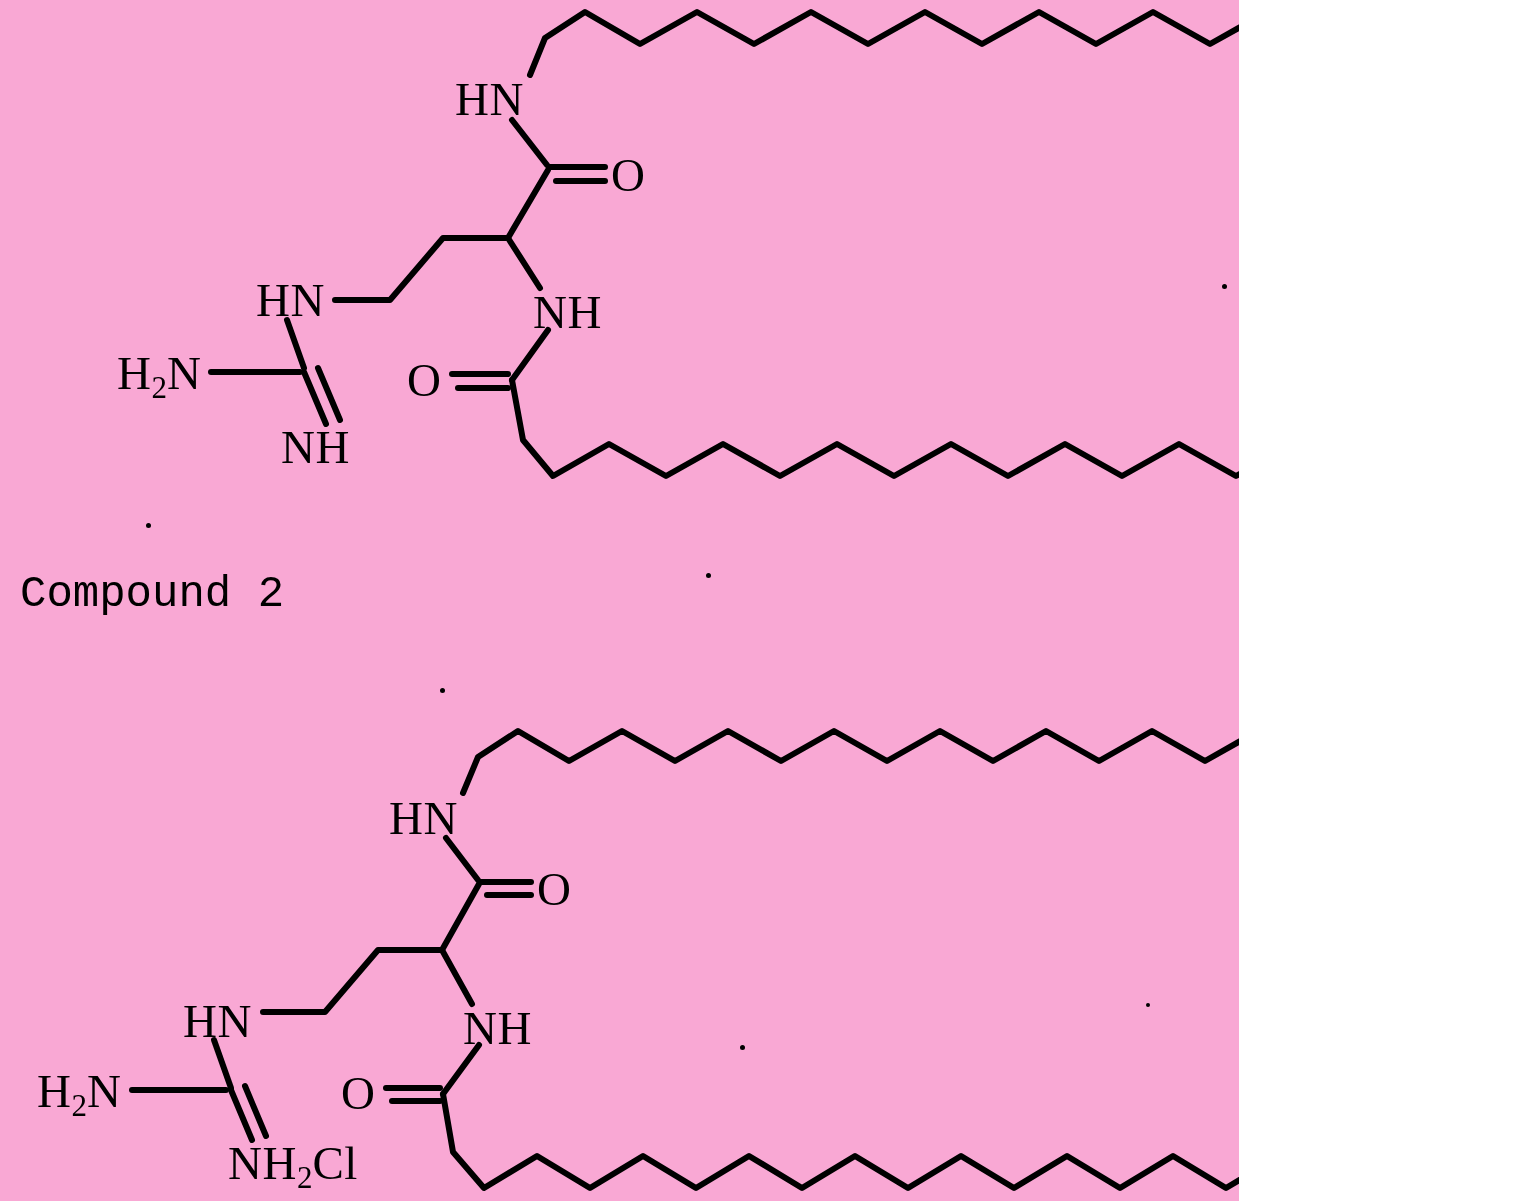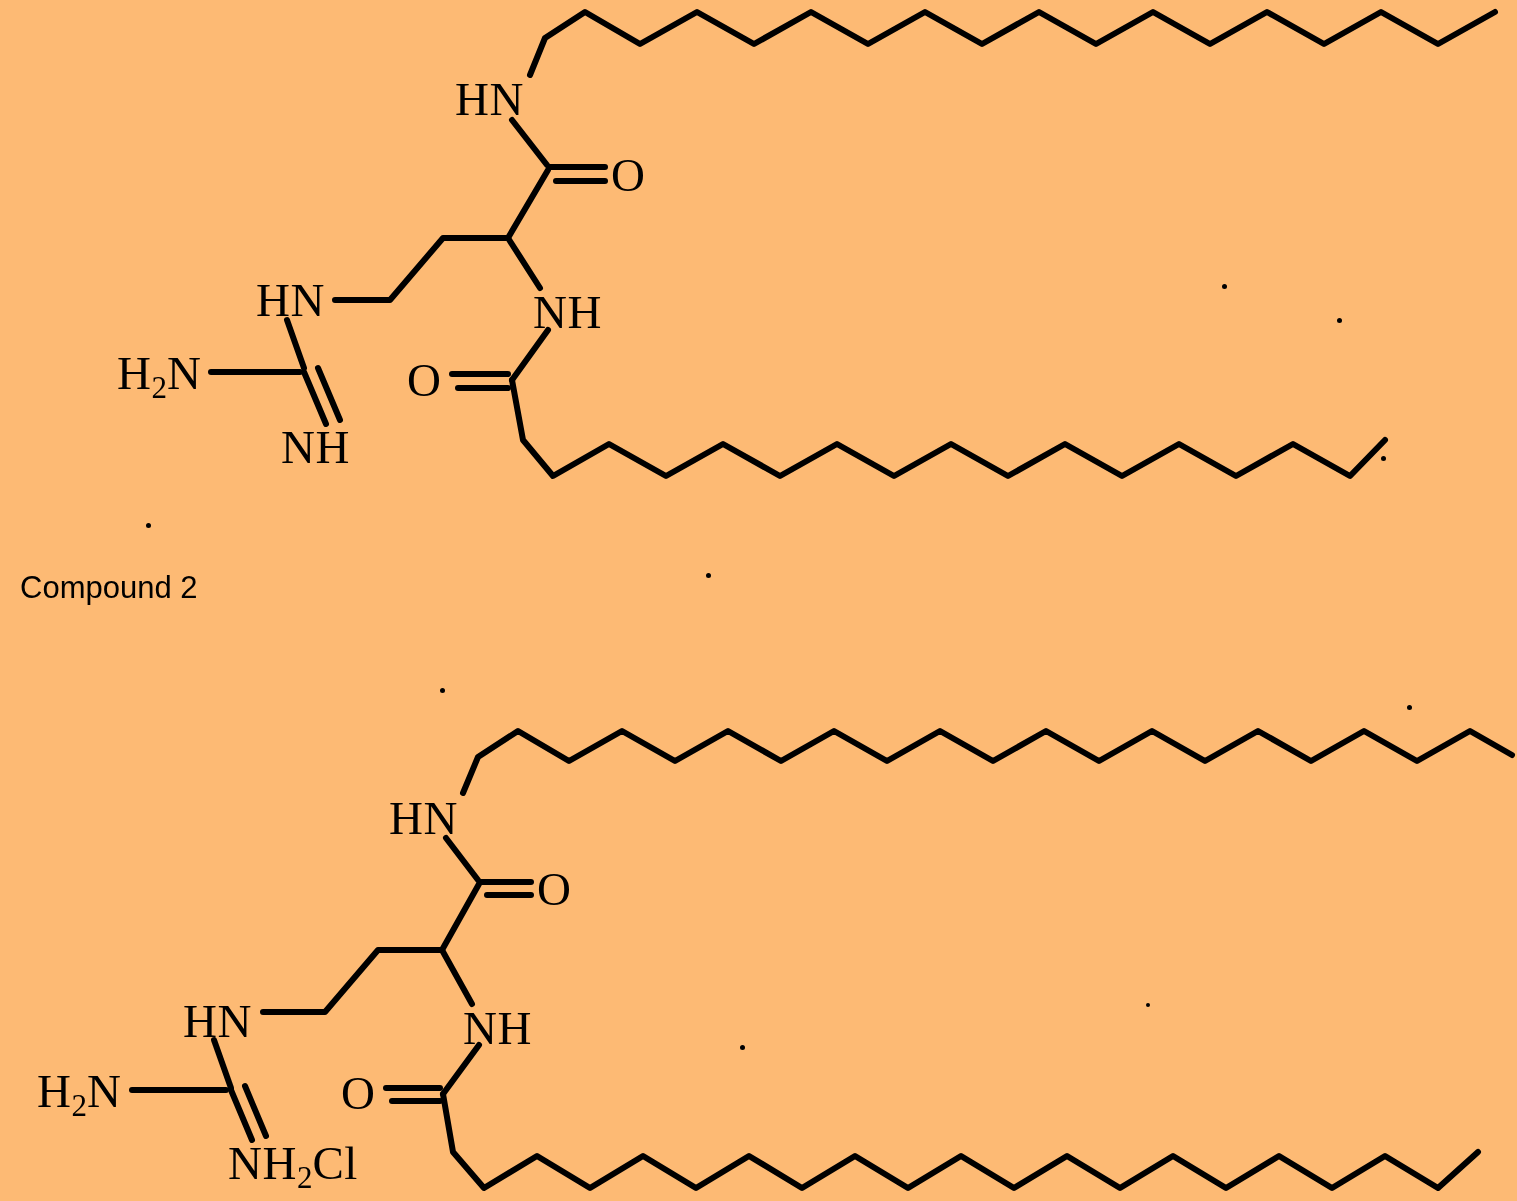--- a/index.html
+++ b/index.html
@@ -3,23 +3,23 @@
 <meta charset="utf-8">
 <title>Chemical Structures</title>
 <style>
   html, body {
     margin: 0;
     padding: 0;
     background: #ffffff;
   }
   #page {
     position: relative;
-    width: 1517px;
+    width: 1239px;
     height: 1201px;
-    background: #fdba74;
+    background: #f9a8d4;
     overflow: hidden;
     font-family: "Liberation Serif", "DejaVu Serif", serif;
   }
   .struct-svg {
     position: absolute;
     left: 0;
     top: 0;
     width: 1517px;
     height: 1201px;
     pointer-events: none;
@@ -34,22 +34,22 @@
     letter-spacing: 0.5px;
   }
   .atom-label sub {
     font-size: 0.66em;
     vertical-align: -0.28em;
     letter-spacing: 0;
   }
   .caption {
     position: absolute;
     color: #000000;
-    font-family: Liberation Sans, sans-serif;
-    font-size: 31px;
+    font-family: Liberation Mono, monospace;
+    font-size: 44px;
     line-height: 1;
     white-space: nowrap;
   }
   .speck {
     position: absolute;
     background: #000000;
     border-radius: 50%;
   }
 </style>
 </head>

